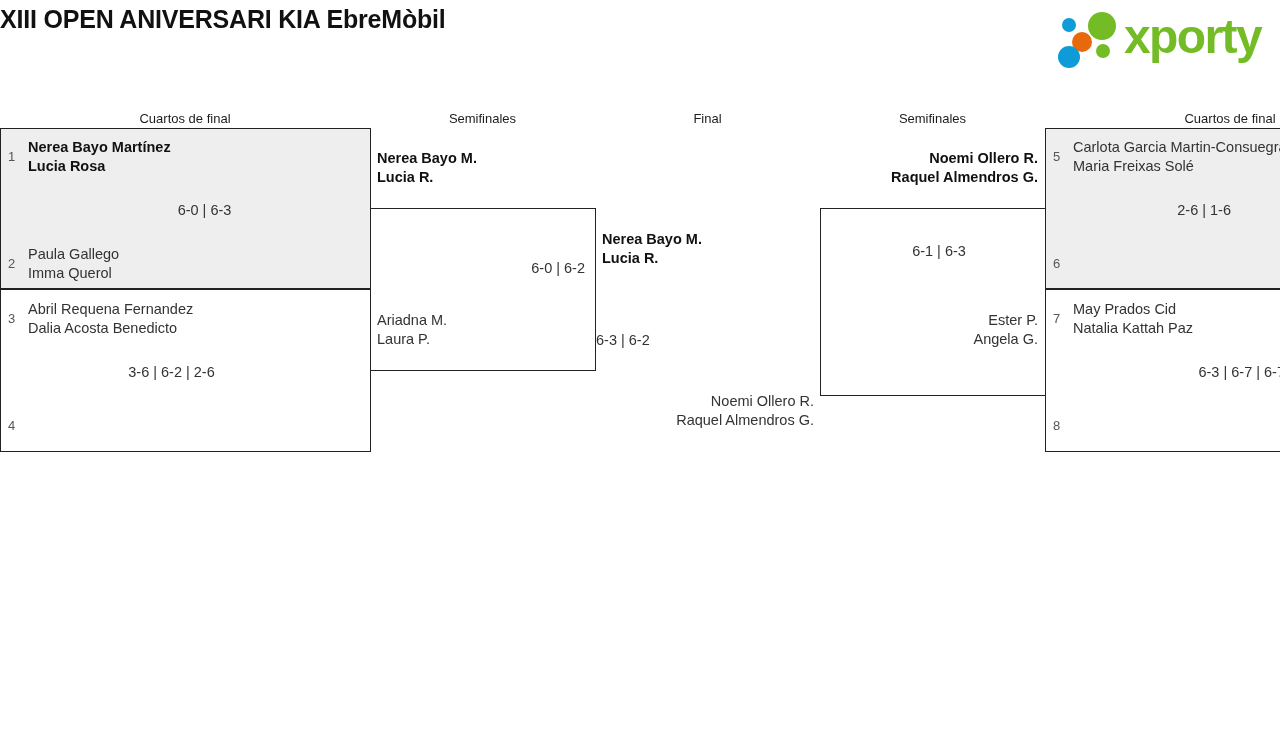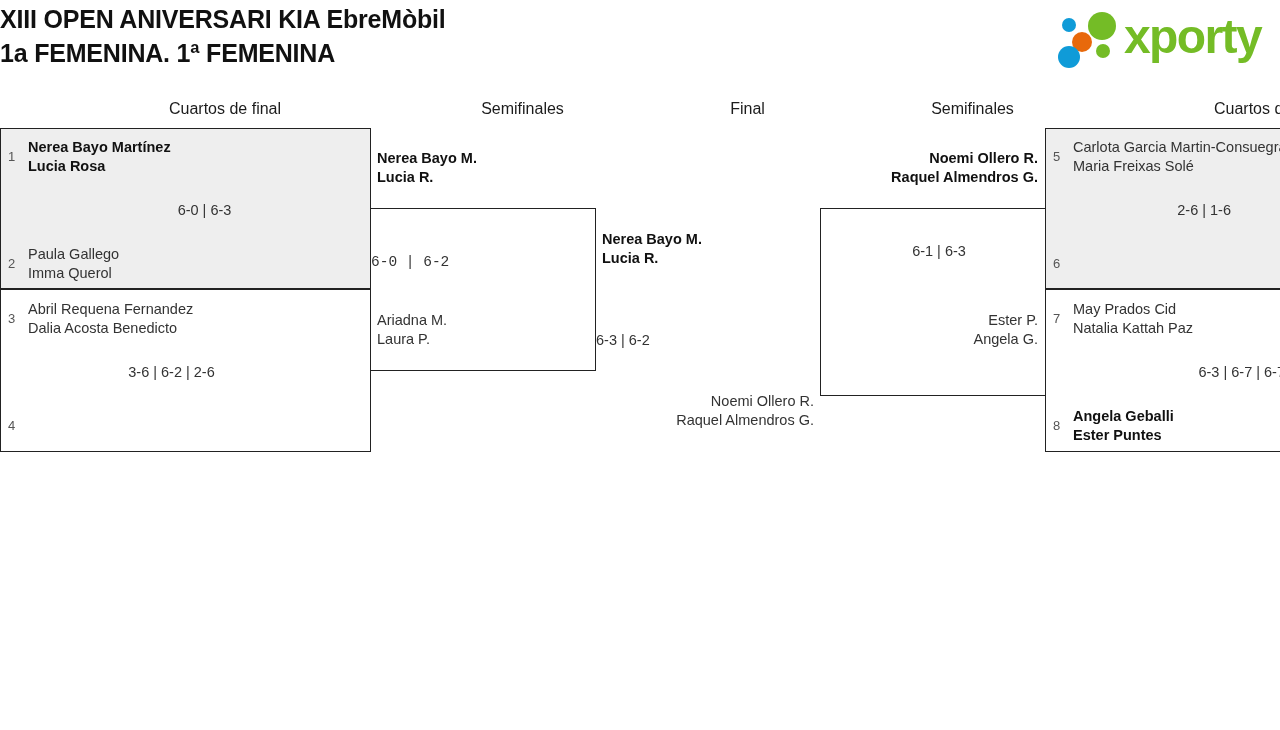--- a/index.html
+++ b/index.html
@@ -57,28 +57,27 @@
     font-size: 48px;
     font-weight: 700;
     letter-spacing: -1.6px;
     line-height: 58px;
     color: #74bc26;
   }
 
   
   .round-header {
     position: absolute;
-    top: 98px;
-    font-size: 16px;
+    top: 108px;
+    font-size: 13px;
     font-weight: 400;
     line-height: 22px;
     color: #1c1c1c;
     text-align: center;
     white-space: nowrap;
-    margin-left: 40px;
   }
   #round-header-qf-left  { left: 0px;    width: 370px; }
   #round-header-sf-left  { left: 370px;  width: 225px; }
   #round-header-final    { left: 595px;  width: 225px; }
   #round-header-sf-right { left: 820px;  width: 225px; }
   #round-header-qf-right { left: 1045px; width: 370px; text-align: center; }
 
   
   .match-box {
     position: absolute;
@@ -115,21 +114,20 @@
   .score.right-align { text-align: right; }
 
   .name-line { display: block; }
 </style>
 </head>
 <body>
 
 <div id="header">
   <div id="title-block">
     <div class="title-line">XIII OPEN ANIVERSARI KIA EbreMòbil</div>
-    <div class="title-line">1a FEMENINA. 1ª FEMENINA</div>
   </div>
 
   <div id="logo">
     <div id="logo-dots">
       <span class="dot" id="dot-blue-small"></span>
       <span class="dot" id="dot-green-large"></span>
       <span class="dot" id="dot-orange"></span>
       <span class="dot" id="dot-green-small"></span>
       <span class="dot" id="dot-blue-large"></span>
     </div>
@@ -161,21 +159,21 @@
   <span class="seed" style="left:7px; top:19px;">3</span>
   <div class="team" style="left:27px; top:10px;">
     <span class="name-line">Abril Requena Fernandez</span>
     <span class="name-line">Dalia Acosta Benedicto</span>
   </div>
   <span class="seed" style="left:7px; top:126px;">4</span>
   <span class="score" style="left:0px; top:73px; width:341px; text-align:center;">3-6 | 6-2 | 2-6</span>
 </div>
 
 <div class="match-box" style="left:370px; top:208px; width:226px; height:163px;">
-  <span class="score" style="left:0px; top:44px; width:214px; text-align:left;font-family:Liberation Mono, monospace;">6-0 | 6-2</span>
+  <span class="score" style="left:0px; top:50px; width:214px; text-align:right;">6-0 | 6-2</span>
 </div>
 <div class="team winner" style="left:377px; top:149px;">
   <span class="name-line">Nerea Bayo M.</span>
   <span class="name-line">Lucia R.</span>
 </div>
 <div class="team" style="left:377px; top:311px;">
   <span class="name-line">Ariadna M.</span>
   <span class="name-line">Laura P.</span>
 </div>
 
@@ -211,18 +209,14 @@
   <span class="score right-align" style="left:27px; top:72px; width:158px;">2-6 | 1-6</span>
 </div>
 
 <div class="match-box" style="left:1045px; top:289px; width:371px; height:163px;">
   <span class="seed" style="left:7px; top:19px;">7</span>
   <div class="team" style="left:27px; top:10px;">
     <span class="name-line">May Prados Cid</span>
     <span class="name-line">Natalia Kattah Paz</span>
   </div>
   <span class="seed" style="left:7px; top:126px;">8</span>
-  <div class="team winner" style="left:27px; top:117px;">
-    <span class="name-line">Angela Geballi</span>
-    <span class="name-line">Ester Puntes</span>
-  </div>
   <span class="score right-align" style="left:27px; top:73px; width:212px;">6-3 | 6-7 | 6-7</span>
 </div>
 
 </body></html>

